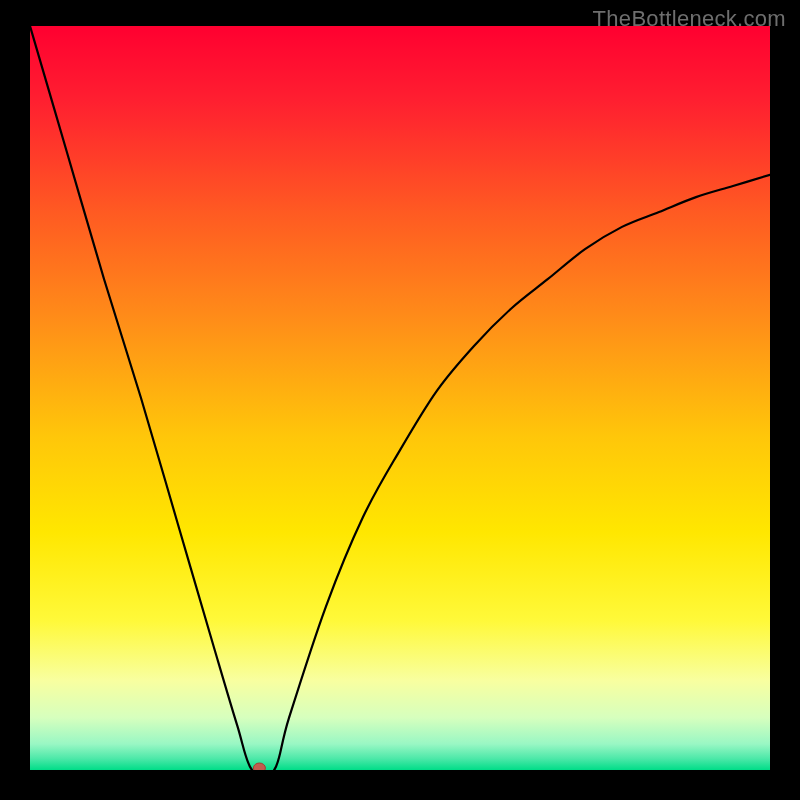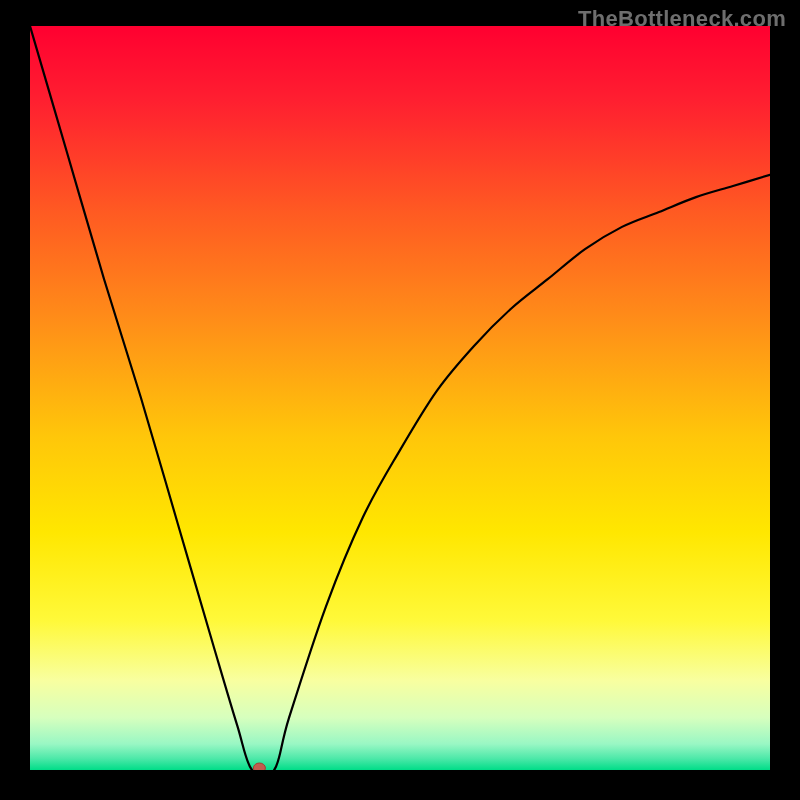--- a/index.html
+++ b/index.html
@@ -16,21 +16,21 @@
     width: 800px;
     height: 800px;
     background: #000;
   }
   .watermark {
     position: absolute;
     top: 6px;
     right: 14px;
     color: #6e6e6e;
     font-size: 22px;
-    font-weight: 700;
+    font-weight: 400;
     letter-spacing: 0.3px;
     z-index: 5;
     user-select: none;
   }
   .plot {
     position: absolute;
     left: 30px;
     top: 26px;
     width: 740px;
     height: 744px;

